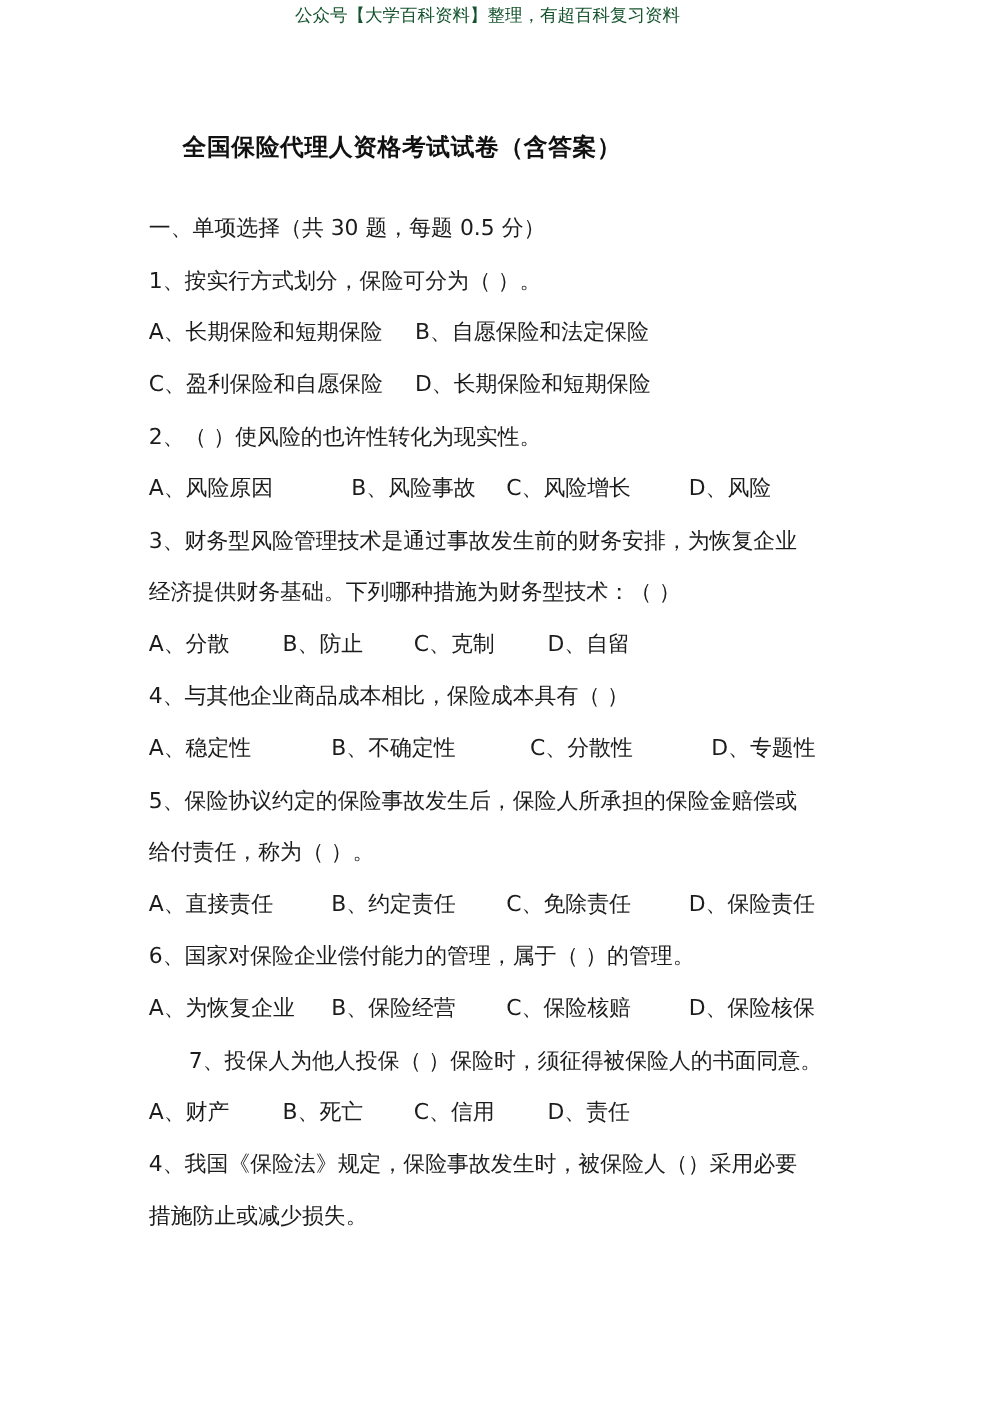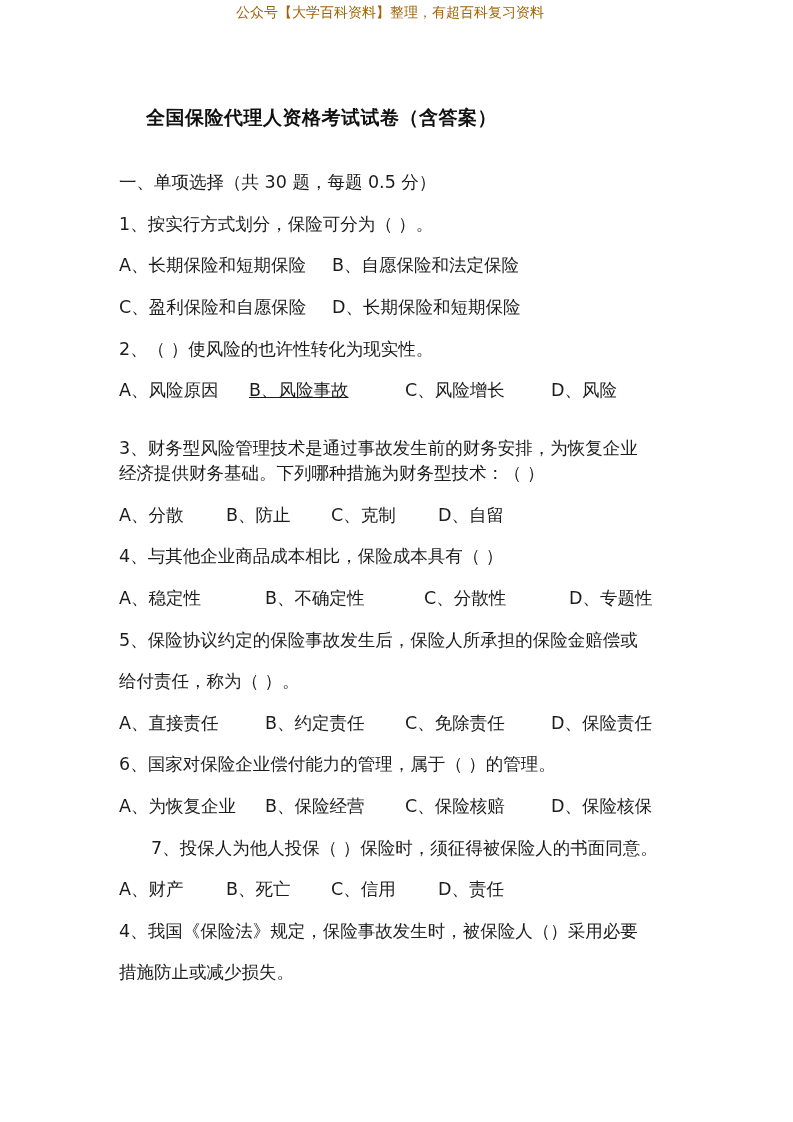--- a/index.html
+++ b/index.html
@@ -1,19 +1,19 @@
 <!DOCTYPE html>
 <html><head>
 <meta charset="utf-8">
 <style>
   html, body { margin: 0; padding: 0; background: #ffffff; }
   body { width: 793px; height: 1122px; position: relative; overflow: hidden;
          font-family: "DejaVu Sans", "Liberation Sans", sans-serif; color: #1a1a1a; }
   .header { position: absolute; top: 4px; left: 0; width: 780px; text-align: center;
-            font-family: "DejaVu Serif", "Liberation Serif", serif; font-size: 14px; color: #a16207; }
+            font-family: "DejaVu Serif", "Liberation Serif", serif; font-size: 14px; color: #14532d; }
   .title { position: absolute; top: 105px; left: 0; width: 643px; text-align: center;
            font-size: 19px; font-weight: bold; color: #111; letter-spacing: 0.5px; }
   .line { position: absolute; left: 119px; font-size: 17.5px; white-space: nowrap; color: #1c1c1c; }
   .opts { position: absolute; left: 119px; font-size: 17.5px; white-space: nowrap; color: #1c1c1c; }
   .opt { position: absolute; top: 0; white-space: nowrap; }
 </style>
 </head>
 <body>
 
 <div class="header">公众号【大学百科资料】整理，有超百科复习资料</div>
@@ -28,26 +28,26 @@
   <span class="opt" style="left:213px;">B、自愿保险和法定保险</span>
 </div>
 <div class="opts" style="top:295px;">
   <span class="opt" style="left:0px;">C、盈利保险和自愿保险</span>
   <span class="opt" style="left:213px;">D、长期保险和短期保险</span>
 </div>
 
 <div class="line" style="top:337px;">2、（ ）使风险的也许性转化为现实性。</div>
 <div class="opts" style="top:378px;">
   <span class="opt" style="left:0px;">A、风险原因</span>
-  <span class="opt" style="left:130px;text-decoration:underline;">B、风险事故</span>
+  <span class="opt" style="left:162px;">B、风险事故</span>
   <span class="opt" style="left:286px;">C、风险增长</span>
   <span class="opt" style="left:432px;">D、风险</span>
 </div>
 
-<div class="line" style="top:436px;text-align:right;">3、财务型风险管理技术是通过事故发生前的财务安排，为恢复企业</div>
+<div class="line" style="top:420px;text-align:right;">3、财务型风险管理技术是通过事故发生前的财务安排，为恢复企业</div>
 <div class="line" style="top:461px;">经济提供财务基础。下列哪种措施为财务型技术：（ ）</div>
 <div class="opts" style="top:503px;">
   <span class="opt" style="left:0px;">A、分散</span>
   <span class="opt" style="left:107px;">B、防止</span>
   <span class="opt" style="left:212px;">C、克制</span>
   <span class="opt" style="left:319px;">D、自留</span>
 </div>
 
 <div class="line" style="top:544px;">4、与其他企业商品成本相比，保险成本具有（ ）</div>
 <div class="opts" style="top:586px;">

